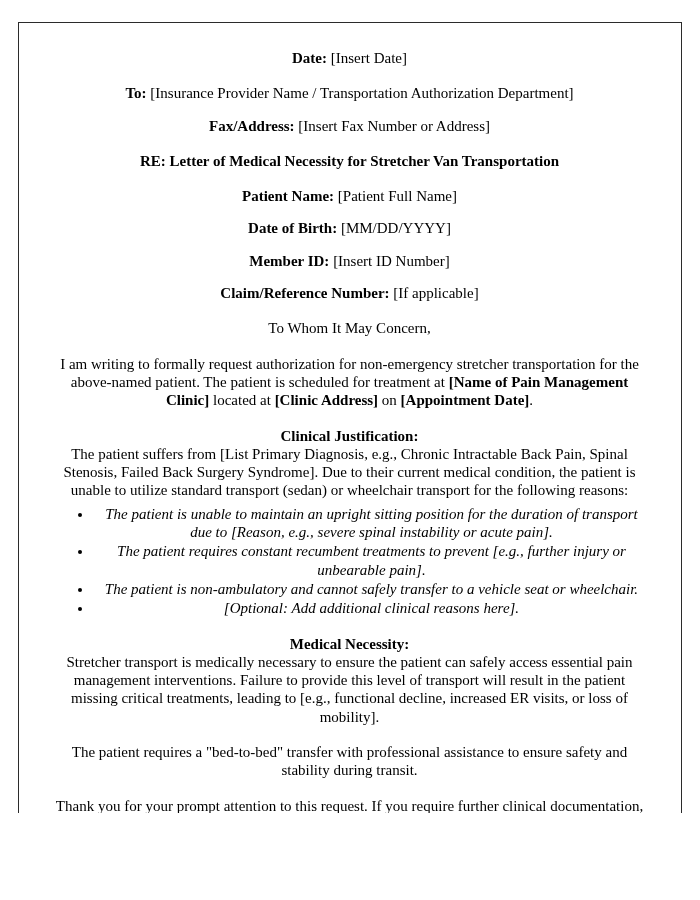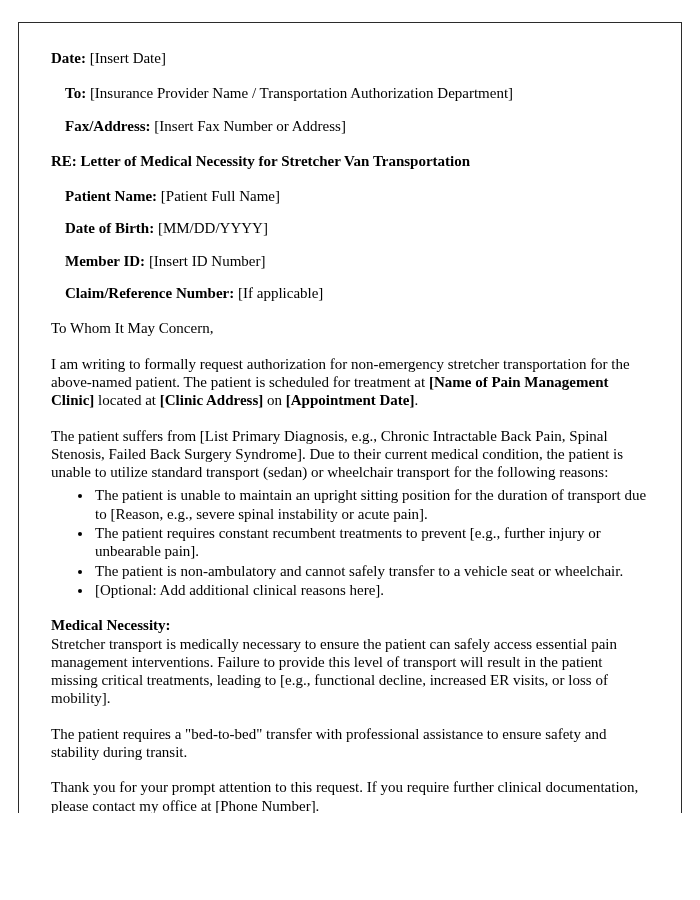--- a/index.html
+++ b/index.html
@@ -1,15 +1,15 @@
 <!DOCTYPE html>
 <html><head>
 <meta charset="utf-8">
 <style>
-  * { box-sizing: border-box; }
+  * { box-sizing: border-box; text-align: center; }
   html, body { margin: 0; padding: 0; }
   body {
     width: 700px;
     height: 900px;
     background: #ffffff;
     color: #000000;
     font-family: "Liberation Serif", "DejaVu Serif", serif;
     position: relative;
   }
   .letter-box {
@@ -27,20 +27,21 @@
   }
   p { margin: 0 0 17px 0; }
   .block { margin: 0 0 17px 0; }
   .block .line { margin: 14px; }
   .section { margin: 0 0 0 0; }
   .bold { font-weight: bold; }
   strong { font-weight: bold; }
   ul.reasons {
     margin: 5px 0 17px 0;
     padding-left: 42px;
+    font-style: italic;
   }
   ul.reasons li {
     margin: 0 0 1px 0;
     padding-left: 2px;
   }
 </style>
 </head>
 <body>
 
 <div class="letter-box">
@@ -59,20 +60,21 @@
     <div class="line"><strong>Date of Birth:</strong><span> [MM/DD/YYYY]</span></div>
     <div class="line"><strong>Member ID:</strong><span> [Insert ID Number]</span></div>
     <div class="line"><strong>Claim/Reference Number:</strong><span> [If applicable]</span></div>
   </div>
 
   <p>To Whom It May Concern,</p>
 
   <p><span>I am writing to formally request authorization for non-emergency stretcher transportation for the above-named patient. The patient is scheduled for treatment at </span><strong>[Name of Pain Management Clinic]</strong><span> located at </span><strong>[Clinic Address]</strong><span> on </span><strong>[Appointment Date]</strong><span>.</span></p>
 
   <div class="section">
+    <div class="line bold">Clinical Justification:</div>
     <div class="line">The patient suffers from [List Primary Diagnosis, e.g., Chronic Intractable Back Pain, Spinal Stenosis, Failed Back Surgery Syndrome]. Due to their current medical condition, the patient is unable to utilize standard transport (sedan) or wheelchair transport for the following reasons:</div>
   </div>
 
   <ul class="reasons">
     <li>The patient is unable to maintain an upright sitting position for the duration of transport due to [Reason, e.g., severe spinal instability or acute pain].</li>
     <li>The patient requires constant recumbent treatments to prevent [e.g., further injury or unbearable pain].</li>
     <li>The patient is non-ambulatory and cannot safely transfer to a vehicle seat or wheelchair.</li>
     <li>[Optional: Add additional clinical reasons here].</li>
   </ul>
 

